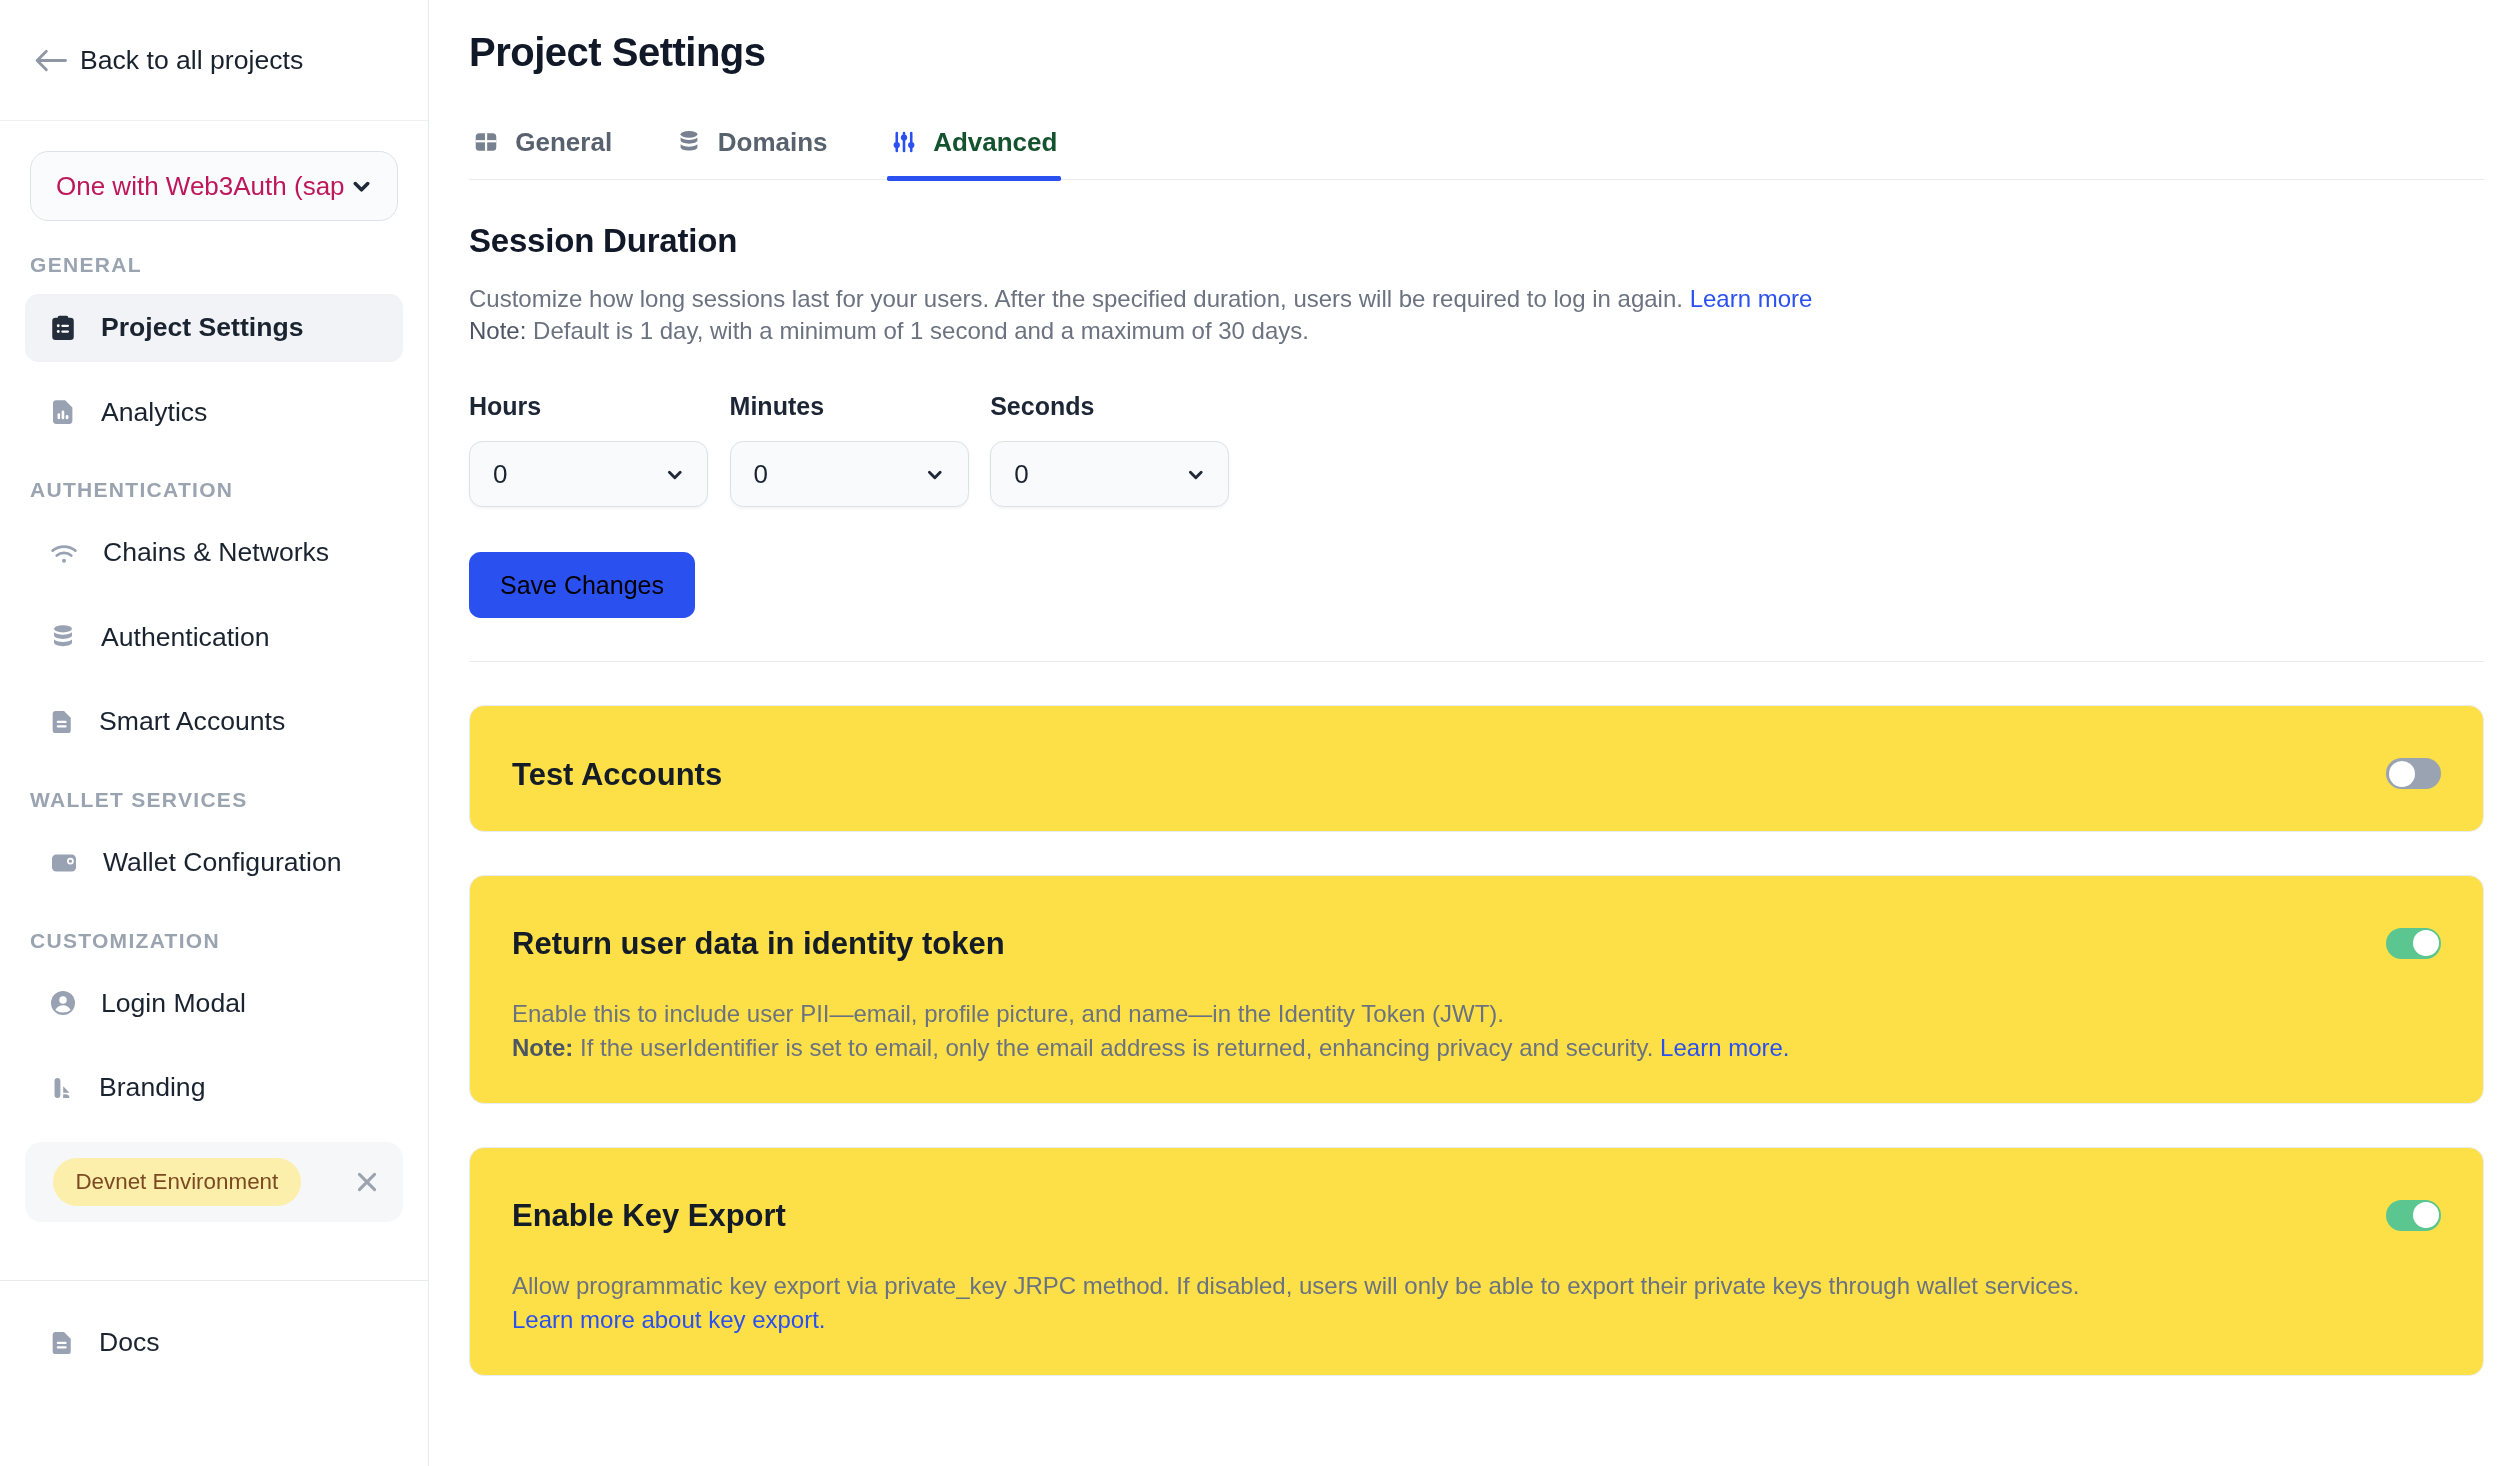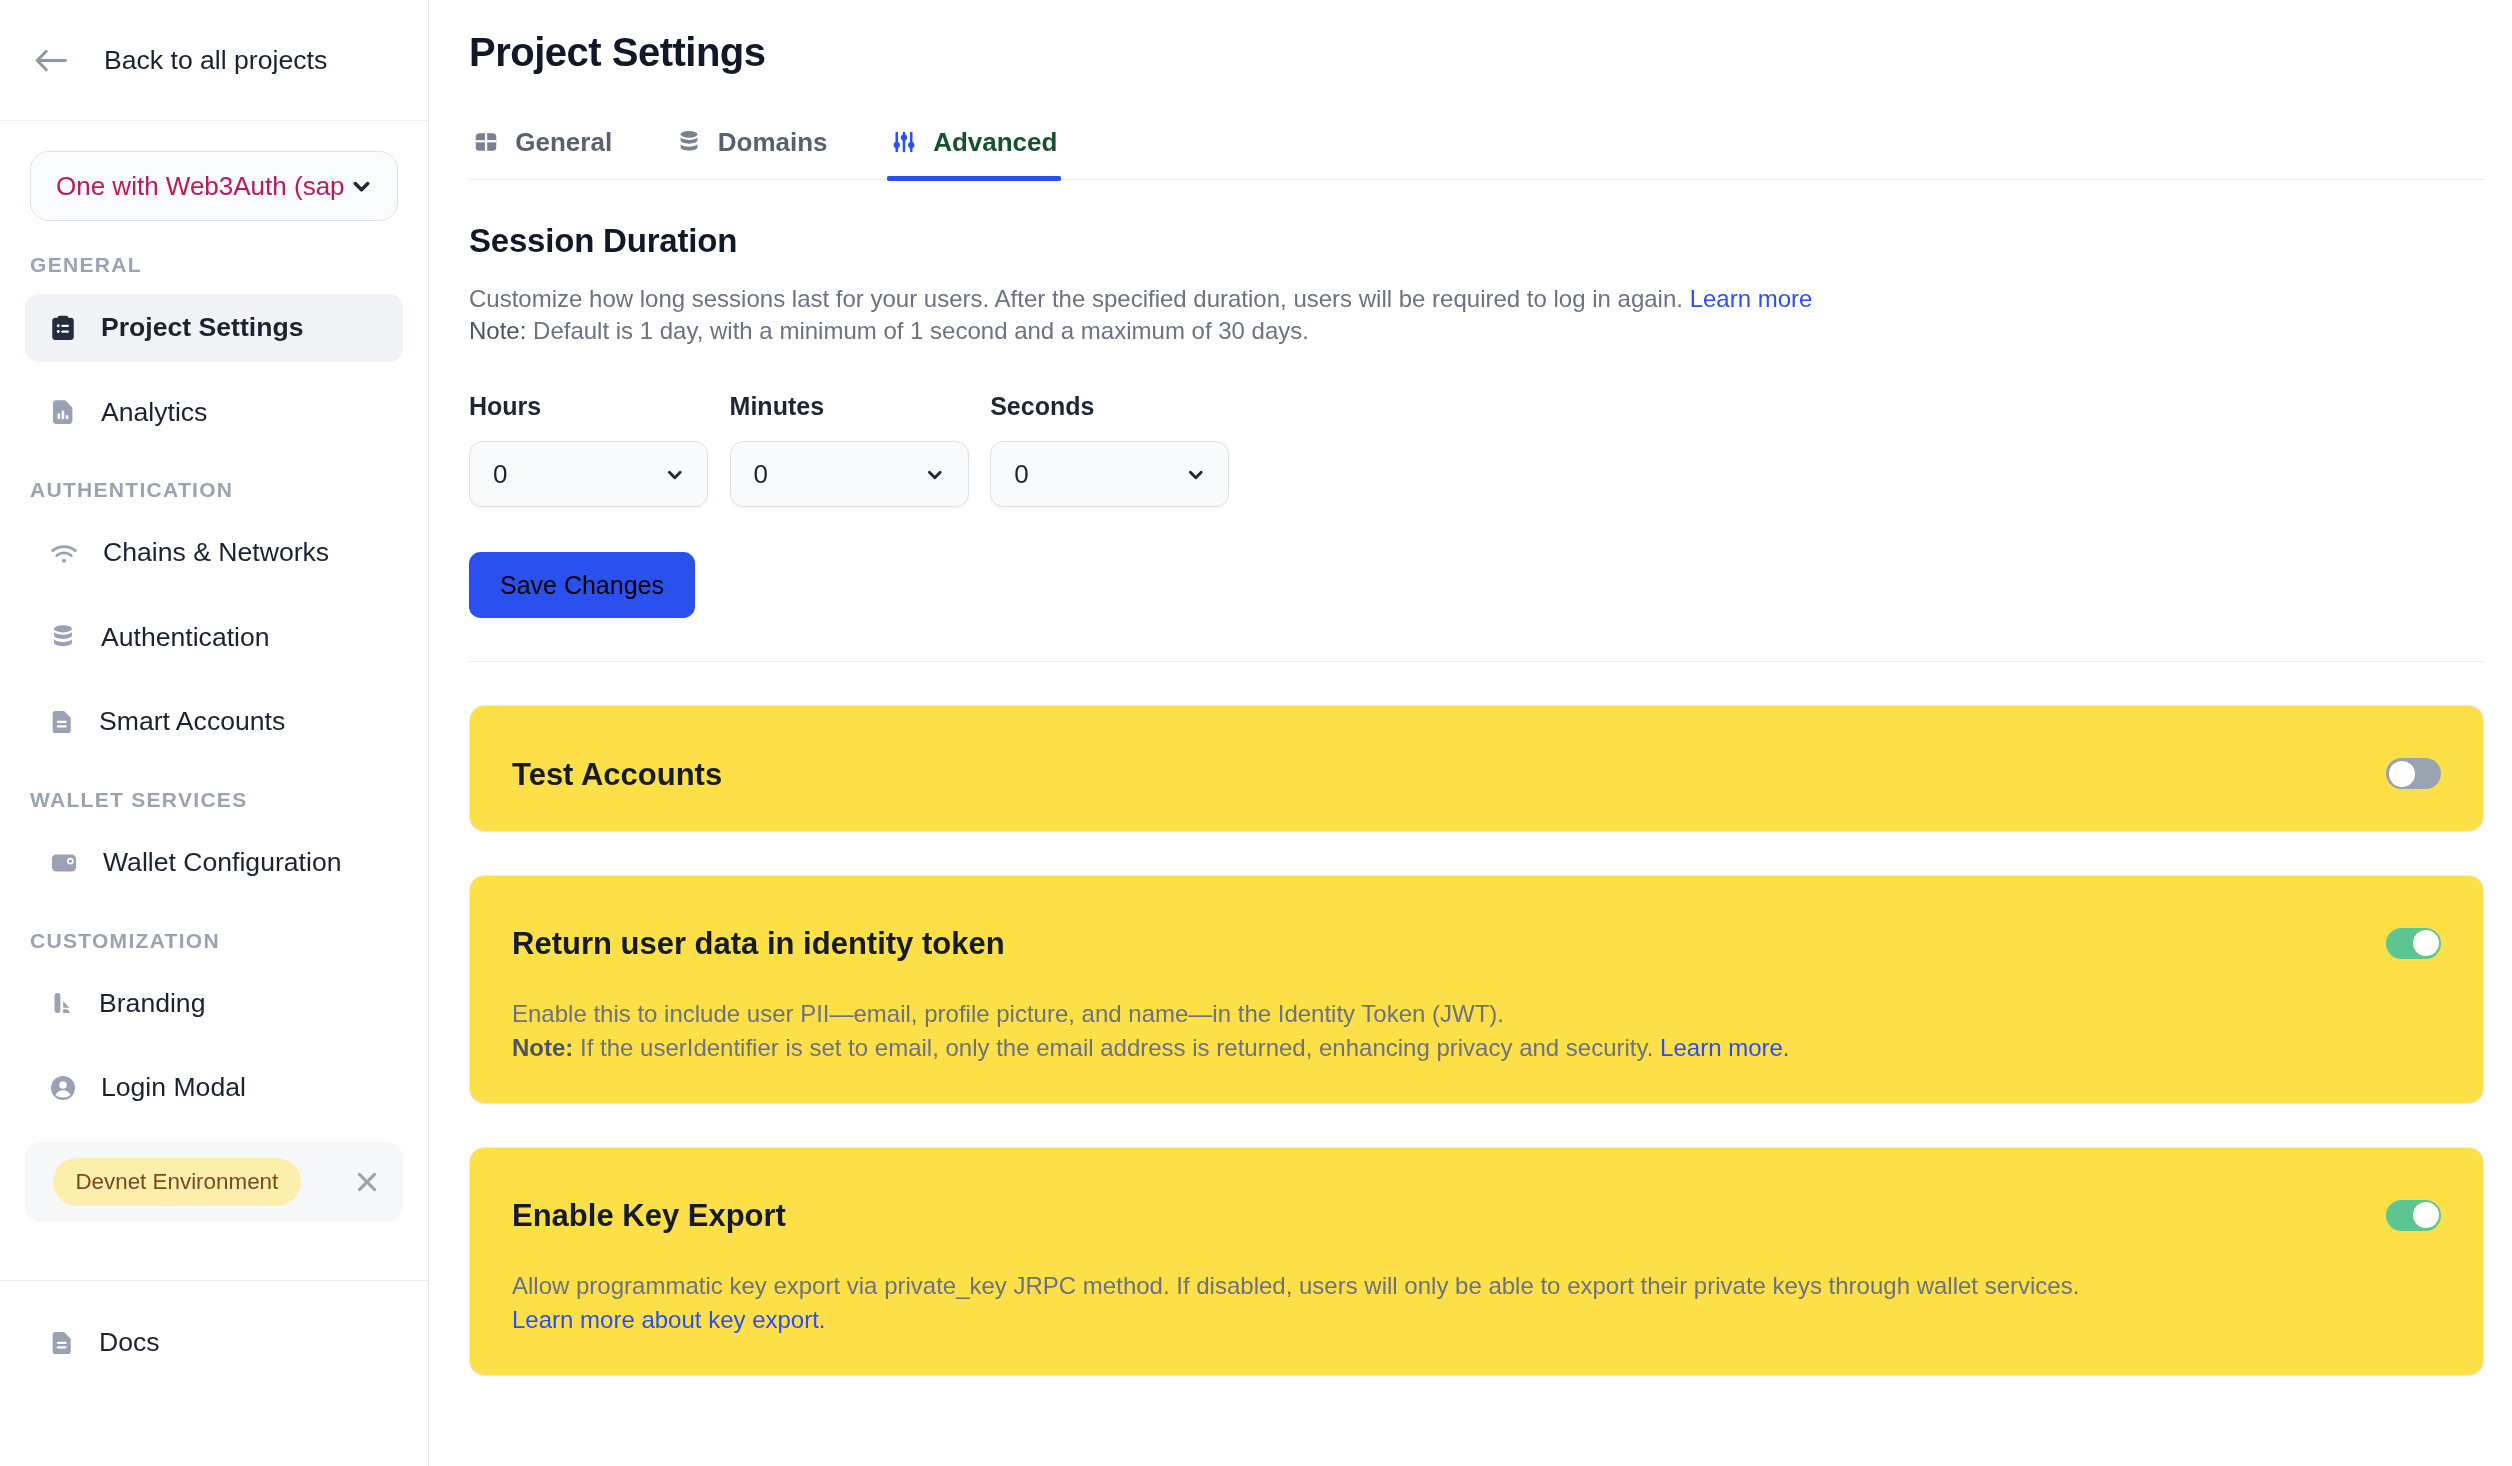--- a/index.html
+++ b/index.html
@@ -3,21 +3,21 @@
 <meta charset="utf-8">
 <style>
   * { box-sizing: border-box; }
   html,body { margin:0; padding:0; width:2512px; height:1466px; background:#fff;
     font-family:"Liberation Sans","DejaVu Sans",sans-serif; color:#17202e; overflow:hidden; }
   a { text-decoration:none; cursor:pointer; }
 
   
   .sidebar { position:fixed; left:0; top:0; bottom:0; width:429px; background:#fff;
     border-right:1.7px solid #e7eaee; }
-  .back-row { height:121px; display:flex; align-items:center; gap:36px; padding:0 33px;
+  .back-row { height:121px; display:flex; align-items:center; gap:12px; padding:0 33px;
     border-bottom:1.7px solid #eef0f3; font-size:26.6px; font-weight:500; color:#18222f; cursor:pointer; }
   .project-select { margin:30px 30px 0; height:70px; border:1.7px solid #dde2e8; background:#fafbfc;
     border-radius:18.3px; display:flex; align-items:center; justify-content:space-between;
     padding:0 23px 0 25px; font-size:26px; color:#be185d; cursor:pointer; }
   .ps-value { white-space:nowrap; overflow:hidden; max-width:292px; }
   nav { padding:0 25px; }
   .sec-label { margin:32px 5px 16.6px; font-size:21px; font-weight:700; letter-spacing:1.3px;
     color:#9aa3b0; }
   .nav-item { height:68px; display:flex; align-items:center; gap:23px; padding:0 23px;
     border-radius:13.3px; font-size:26.6px; font-weight:500; color:#1a2330; margin-bottom:16.6px; cursor:pointer; }
@@ -168,38 +168,38 @@
             <circle cx="16.8" cy="10.6" r="1.2" fill="currentColor"></circle>
           </svg>
       </span>
       <span>Wallet Configuration</span>
     </div>
 
     <div class="sec-label">CUSTOMIZATION</div>
 
     <div class="nav-item">
       <span class="icon">
-        <svg width="28" height="28" viewBox="0 0 24 24">
-            <rect x="5.6" y="3.4" width="5" height="17.2" rx="2.5" fill="currentColor"></rect>
-            <path d="M13 10.6 18.4 16H13Z" fill="currentColor"></path>
-            <path d="M13 17.4h2a3.4 3.4 0 0 1 3.4 3.2H13Z" fill="currentColor"></path>
-          </svg>
-      </span>
-      <span>Branding</span>
-    </div>
-
-    <div class="nav-item">
-      <span class="icon">
         <svg width="30" height="30" viewBox="0 0 24 24">
             <circle cx="12" cy="12" r="9.6" fill="currentColor"></circle>
             <circle cx="12" cy="9.6" r="3" fill="#fff"></circle>
             <path d="M5.9 17.5c1.3-2.5 3.4-3.8 6.1-3.8s4.8 1.3 6.1 3.8a9.6 9.6 0 0 1-12.2 0Z" fill="#fff"></path>
           </svg>
       </span>
       <span>Login Modal</span>
+    </div>
+
+    <div class="nav-item">
+      <span class="icon">
+        <svg width="28" height="28" viewBox="0 0 24 24">
+            <rect x="5.6" y="3.4" width="5" height="17.2" rx="2.5" fill="currentColor"></rect>
+            <path d="M13 10.6 18.4 16H13Z" fill="currentColor"></path>
+            <path d="M13 17.4h2a3.4 3.4 0 0 1 3.4 3.2H13Z" fill="currentColor"></path>
+          </svg>
+      </span>
+      <span>Branding</span>
     </div>
   </nav>
 
   <div class="env-panel">
     <span class="badge">Devnet Environment</span>
     <span class="close-x">
       <svg width="28" height="28" viewBox="0 0 24 24">
           <path d="M5.5 5.5 18.5 18.5M18.5 5.5 5.5 18.5" stroke="#9aa3af" stroke-width="2.6" stroke-linecap="round"></path>
         </svg>
     </span>

